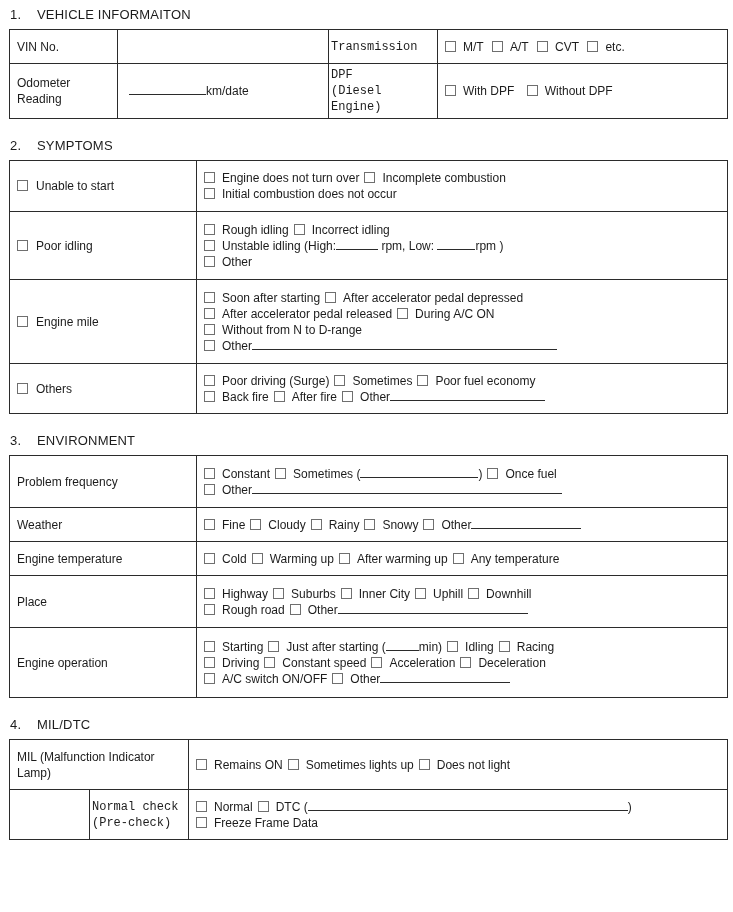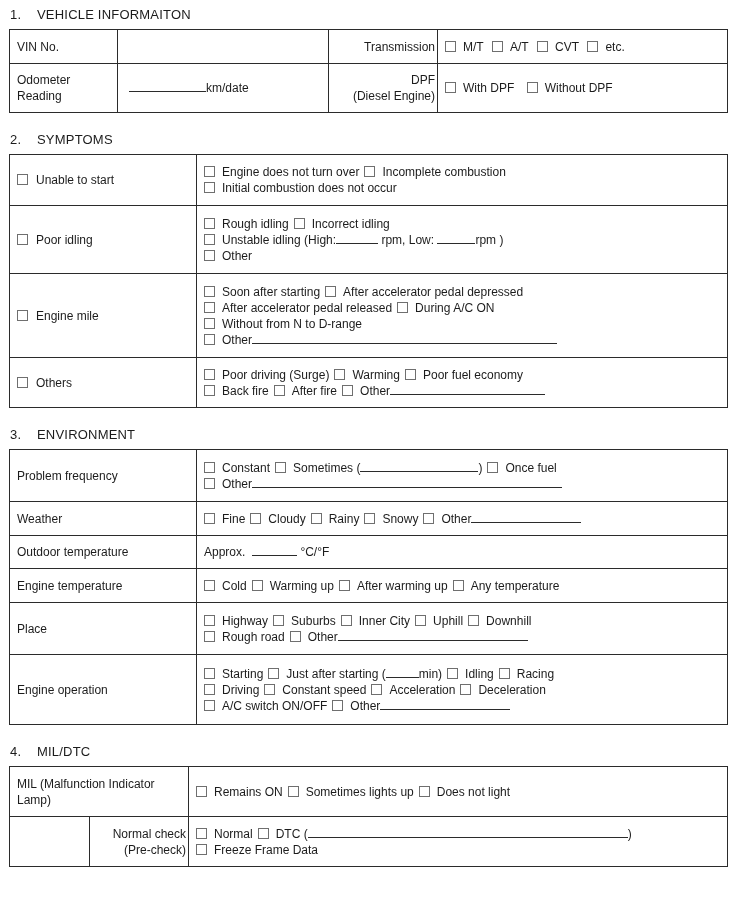--- a/index.html
+++ b/index.html
@@ -7,21 +7,21 @@
     width:733px;height:912px;
     font-family:"Liberation Sans",sans-serif;
     font-size:12px;color:#1c1c1c;
     -webkit-font-smoothing:antialiased;
   }
   .page{padding:7px 6px 0 9px;}
   .heading{display:flex;align-items:baseline;font-size:13px;letter-spacing:.2px;margin:0 0 7px 1px;}
   .heading .num{width:27px;flex:none;}
   table{border-collapse:collapse;table-layout:fixed;width:718px;margin-bottom:19px;}
   td{border:1px solid #2b2b2b;padding:3px 7px;vertical-align:middle;line-height:16px;overflow:hidden;}
-  td.ctr{text-align:right;padding:3px 2px;}
+  td.ctr{text-align:left;padding:3px 2px;font-family:Liberation Mono, monospace;}
   .line{white-space:nowrap;}
   .opt{white-space:nowrap;margin-right:5px;}
   .cb{display:inline-block;width:9px;height:9px;border:1px solid #6f6f6f;background:#fff;margin-right:7px;vertical-align:-1px;}
   .blank{display:inline-block;border-bottom:1px solid #2b2b2b;height:11px;vertical-align:baseline;}
   .lblcb .cb{margin-right:8px;}
 </style>
 </head>
 <body>
 
 <div class="page">
@@ -109,21 +109,21 @@
         <div class="line"><span class="opt"><span class="cb"></span><span>After accelerator pedal released</span></span><span class="opt"><span class="cb"></span><span>During A/C ON</span></span></div>
         <div class="line"><span class="opt"><span class="cb"></span><span>Without from N to D-range</span></span></div>
         <div class="line"><span class="opt"><span class="cb"></span><span>Other</span><span class="blank" style="width:305px"></span></span></div>
       </td>
     </tr>
     <tr>
       <td style="height:43px" class="lblcb">
         <span class="opt"><span class="cb"></span><span>Others</span></span>
       </td>
       <td>
-        <div class="line"><span class="opt"><span class="cb"></span><span>Poor driving (Surge)</span></span><span class="opt"><span class="cb"></span><span>Warming</span></span><span class="opt"><span class="cb"></span><span>Poor fuel economy</span></span></div>
+        <div class="line"><span class="opt"><span class="cb"></span><span>Poor driving (Surge)</span></span><span class="opt"><span class="cb"></span><span>Sometimes</span></span><span class="opt"><span class="cb"></span><span>Poor fuel economy</span></span></div>
         <div class="line"><span class="opt"><span class="cb"></span><span>Back fire</span></span><span class="opt"><span class="cb"></span><span>After fire</span></span><span class="opt"><span class="cb"></span><span>Other</span><span class="blank" style="width:155px"></span></span></div>
       </td>
     </tr>
   </tbody>
     </table>
 
   <div class="heading">
     <span class="num">3.</span>
     <span>ENVIRONMENT</span>
   </div>
@@ -138,26 +138,20 @@
       <td style="height:45px"><span>Problem frequency</span></td>
       <td>
         <div class="line"><span class="opt"><span class="cb"></span><span>Constant</span></span><span class="opt"><span class="cb"></span><span>Sometimes (</span><span class="blank" style="width:118px"></span><span>)</span></span><span class="opt"><span class="cb"></span><span>Once fuel</span></span></div>
         <div class="line"><span class="opt"><span class="cb"></span><span>Other</span><span class="blank" style="width:310px"></span></span></div>
       </td>
     </tr>
     <tr>
       <td style="height:27px"><span>Weather</span></td>
       <td>
         <div class="line"><span class="opt"><span class="cb"></span><span>Fine</span></span><span class="opt"><span class="cb"></span><span>Cloudy</span></span><span class="opt"><span class="cb"></span><span>Rainy</span></span><span class="opt"><span class="cb"></span><span>Snowy</span></span><span class="opt"><span class="cb"></span><span>Other</span><span class="blank" style="width:110px"></span></span></div>
-      </td>
-    </tr>
-    <tr>
-      <td style="height:26px"><span>Outdoor temperature</span></td>
-      <td>
-        <div class="line"><span>Approx.</span>&nbsp;&nbsp;<span class="blank" style="width:45px"></span>&nbsp;<span>°C/°F</span></div>
       </td>
     </tr>
     <tr>
       <td style="height:27px"><span>Engine temperature</span></td>
       <td>
         <div class="line"><span class="opt"><span class="cb"></span><span>Cold</span></span><span class="opt"><span class="cb"></span><span>Warming up</span></span><span class="opt"><span class="cb"></span><span>After warming up</span></span><span class="opt"><span class="cb"></span><span>Any temperature</span></span></div>
       </td>
     </tr>
     <tr>
       <td style="height:45px"><span>Place</span></td>

